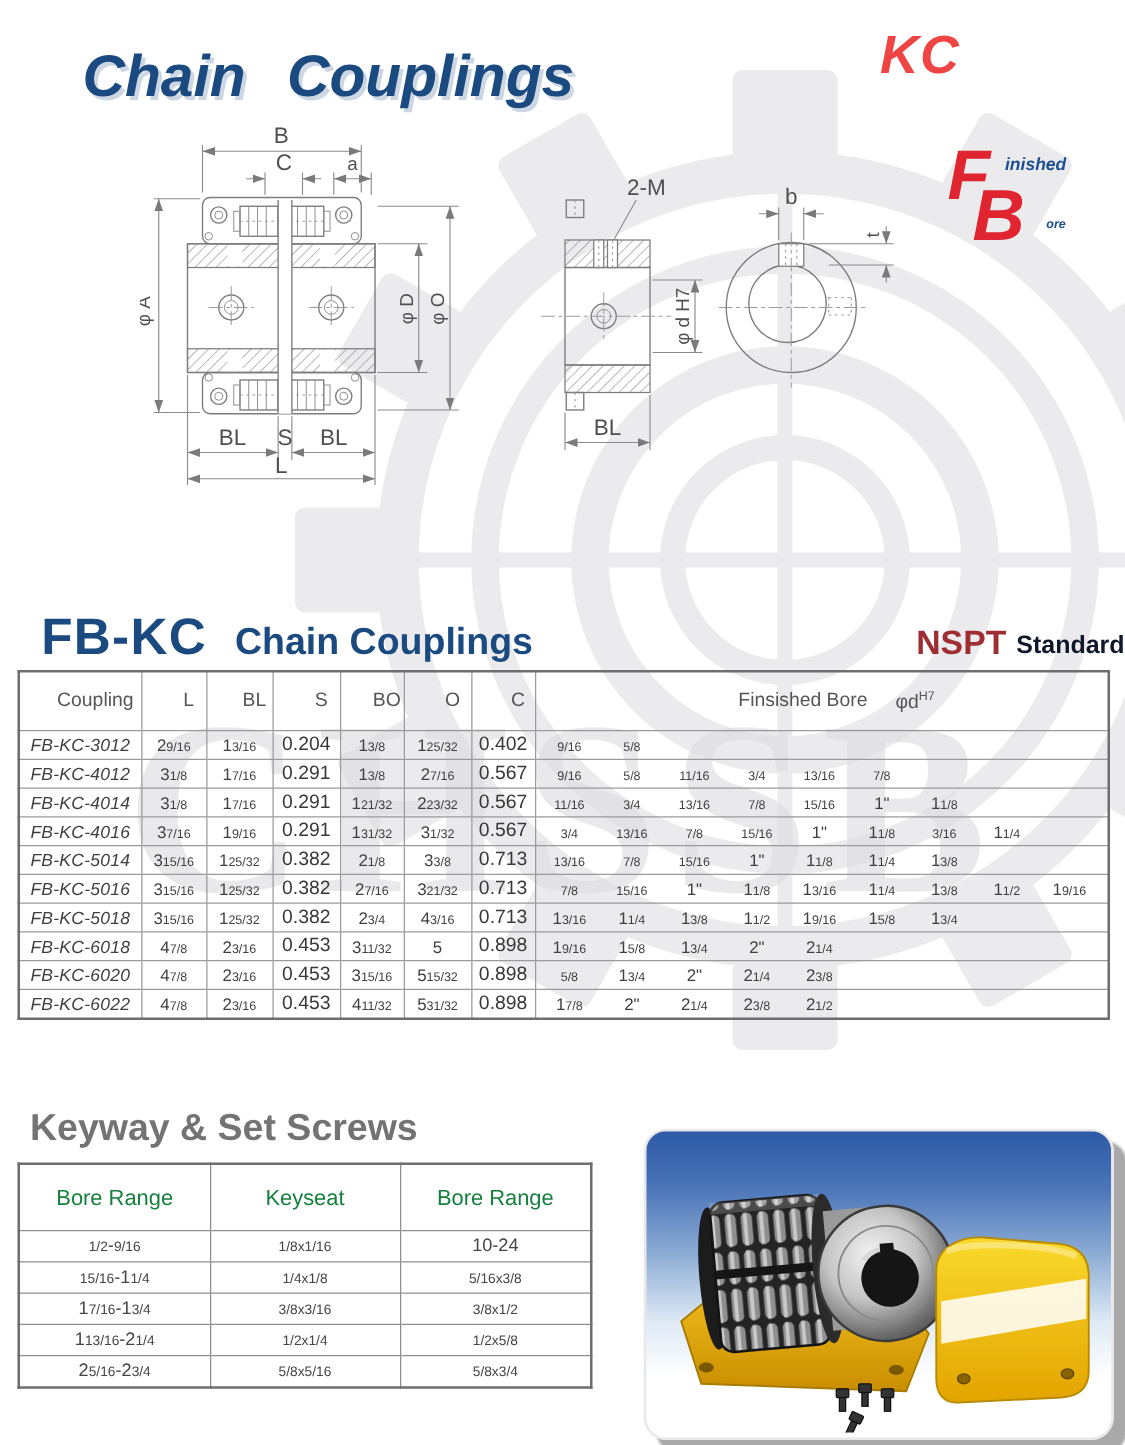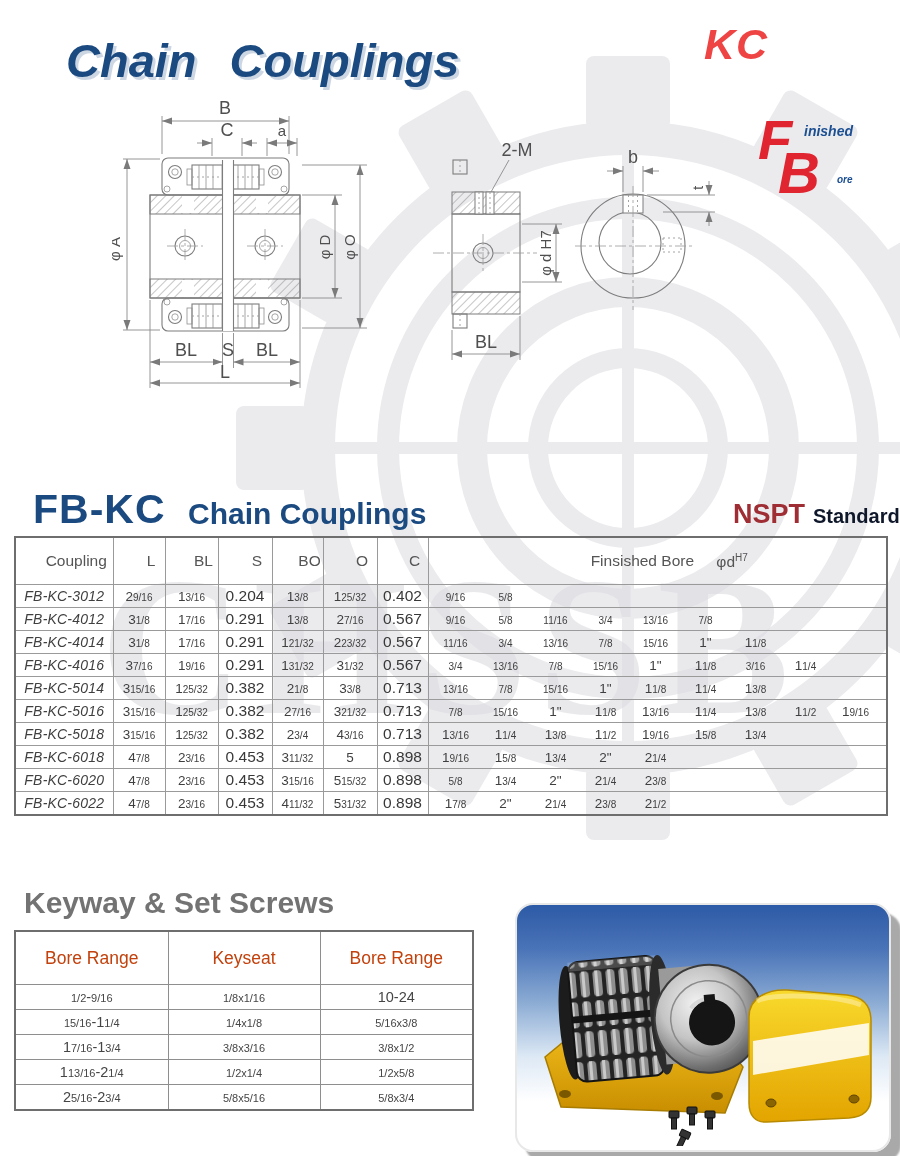--- a/index.html
+++ b/index.html
@@ -58,21 +58,21 @@
   .bore-row{display:flex;align-items:center;padding-left:2px;}
   .bore-slot{flex:0 0 50px;text-align:center;font-size:13.5px;color:#3f3f3f;}
   .phi-wrap{margin-left:18px;}
   sup{font-size:10px;}
 
   
   .keyway-title{position:absolute;left:24px;top:886px;z-index:2;font-size:30px;font-weight:bold;color:#737373;}
   .keyway-table{position:absolute;left:14px;top:930px;z-index:1;width:458px;border-collapse:collapse;
                 table-layout:fixed;border:2px solid #6e6e6e;background:transparent;}
   .keyway-table th,.keyway-table td{border:1px solid #8e8e8e;padding:0;text-align:center;background:transparent;}
-  .keyway-table th{height:52px;font-weight:normal;font-size:17.5px;color:#c2410c;}
+  .keyway-table th{height:52px;font-weight:normal;font-size:17.5px;color:#15803d;}
   .keyway-table td{height:24px;font-size:14.5px;color:#454545;}
 
   
   .photo{position:absolute;left:515px;top:903px;width:372px;height:245px;z-index:2;border-radius:18px;
          background:linear-gradient(180deg,#2d5aa6 0%,#4a74b8 18%,#8cacd4 40%,#dde9f5 62%,#ffffff 80%,#ffffff 100%);
          box-shadow:10px 10px 2px #a9a9a9;border:2px solid #e8e8e8;}
   .photo svg{position:absolute;left:0;top:0;}
 </style>
 </head>
 <body>

